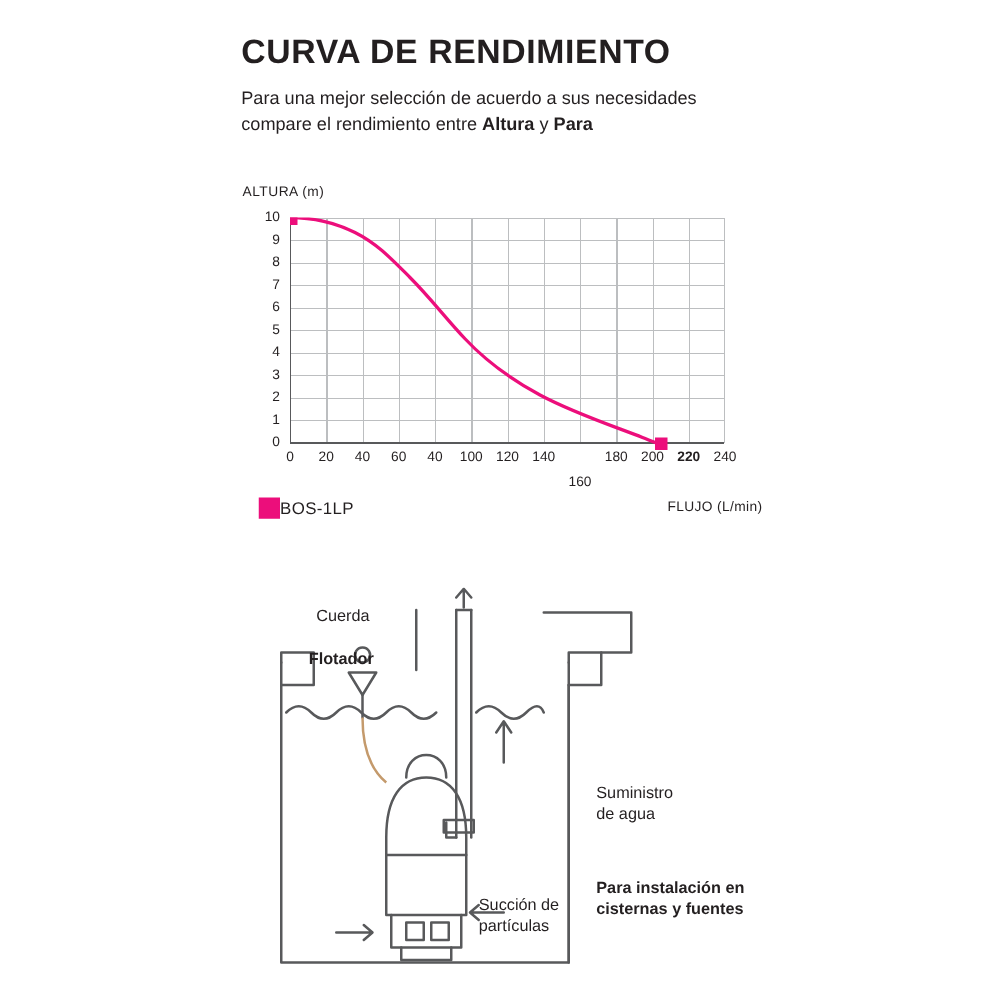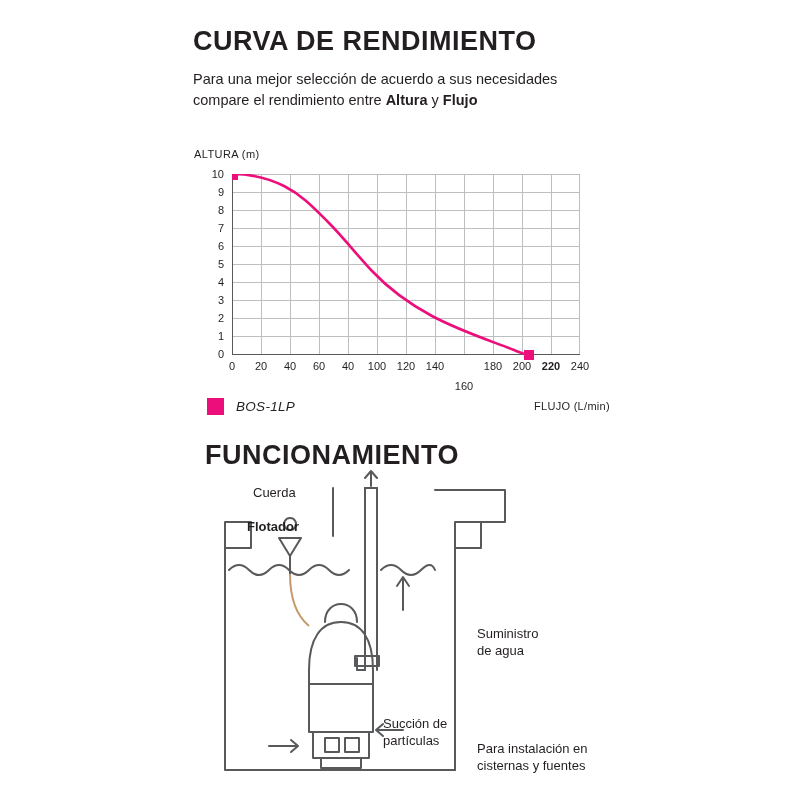--- a/index.html
+++ b/index.html
@@ -95,22 +95,20 @@
     color: #231f20;
   }
 
   
   #legend {
     position: absolute;
     left: 207px;
     top: 398px;
     display: flex;
     align-items: center;
-    gap: 12px;
-    font-style: italic;
   }
   #legend-swatch {
     width: 17px;
     height: 17px;
     background: #ec0e7b;
   }
   #legend-label {
     font-size: 13.5px;
     color: #231f20;
     letter-spacing: 0.3px;
@@ -123,37 +121,37 @@
     top: 470px;
     width: 420px;
     height: 320px;
   }
   .dlabel {
     position: absolute;
     font-size: 13px;
     color: #231f20;
     line-height: 17px;
   }
-  .dlabel.bold { font-weight: normal; margin-top: 39px; }
+  .dlabel.bold { font-weight: bold; }
   #lbl-cuerda   { left: 48px;  top: 14px; }
   #lbl-flotador { left: 42px;  top: 48px; font-weight: bold; }
   #lbl-suministro { left: 272px; top: 155px; }
   #lbl-succion  { left: 178px; top: 245px; }
   #lbl-instalacion { left: 272px; top: 231px; width: 140px; }
 </style>
 </head>
 <body>
 
 <div class="page">
 
   <div class="h-title" id="curve-title">CURVA DE RENDIMIENTO</div>
 
   <div class="intro">
     <span>Para una mejor selección de acuerdo a sus necesidades</span><br>
-    <span>compare el rendimiento entre </span><b>Altura</b><span> y </span><b>Flujo</b><br>
+    <span>compare el rendimiento entre </span><b>Altura</b><span> y </span><b>Para</b><br>
   </div>
 
   <div id="chart-area">
 
     <div id="axis-y-label">ALTURA (m)</div>
     <div id="axis-x-label">FLUJO (L/min)</div>
 
     <div class="ytick" style="left:0px; top:20px;">10</div>
     <div class="ytick" style="left:0px; top:38px;">9</div>
     <div class="ytick" style="left:0px; top:56px;">8</div>
@@ -225,21 +223,20 @@
     <div class="xtick" style="left:317px; top:212px;">200</div>
     <div class="xtick" style="left:346px; top:212px;font-weight:bold;">220</div>
     <div class="xtick" style="left:375px; top:212px;">240</div>
   </div>
 
   <div id="legend">
     <div id="legend-swatch"></div>
     <div id="legend-label">BOS-1LP</div>
   </div>
 
-  <div class="h-title" id="func-title">FUNCIONAMIENTO</div>
 
   <div id="diagram">
     <svg width="420" height="320" viewBox="0 0 420 320" xmlns="http://www.w3.org/2000/svg">
       <g fill="none" stroke="#58595b" stroke-width="2" stroke-linejoin="round" stroke-linecap="round">
 
         <path d="M 20,60 L 20,300 L 250,300 L 250,60"></path>
 
         <path d="M 20,60 L 20,52 L 46,52 L 46,78 L 20,78"></path>
 
         <path d="M 250,60 L 250,52 L 276,52 L 276,78 L 250,78"></path>

